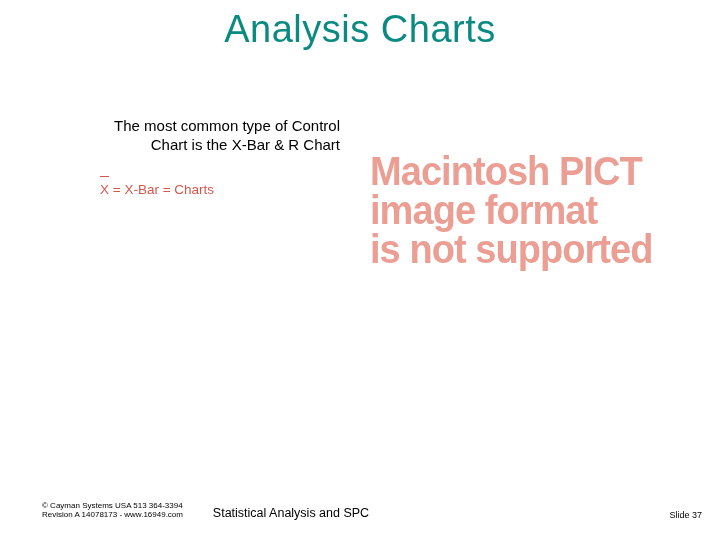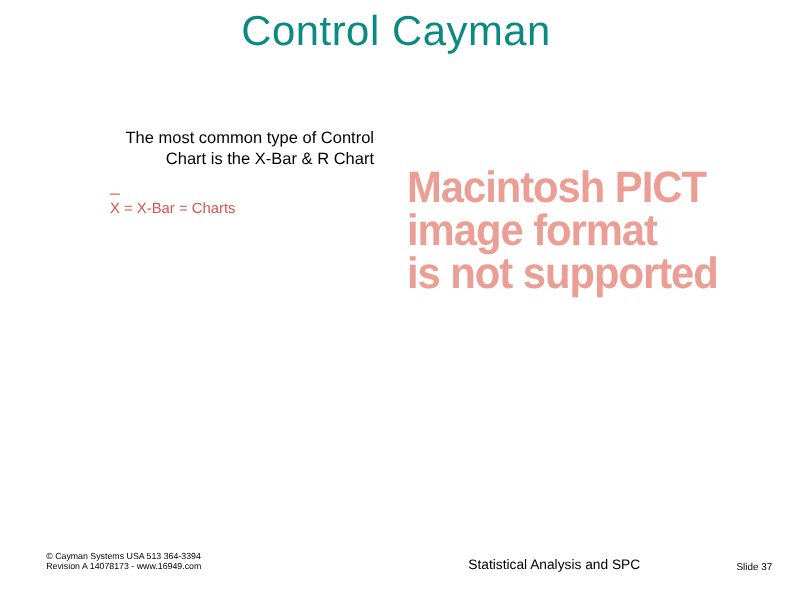--- a/index.html
+++ b/index.html
@@ -50,38 +50,38 @@
   .footer-left {
     position: absolute;
     left: 42px; bottom: 20px;
     font-size: 8px;
     line-height: 1.2;
     color: #000;
   }
   .footer-center {
     position: absolute;
     bottom: 20px; left: 0; width: 582px;
-    text-align: right;
+    text-align: center;
     font-size: 12.5px;
     color: #000;
   }
   .footer-right {
     position: absolute;
     right: 18px; bottom: 20px;
     font-size: 9px;
     color: #000;
     margin-top: 28px;
   }
 </style>
 </head>
 <body>
 
 <div class="slide">
 
-  <div class="title">Control Cayman</div>
+  <div class="title">Analysis Charts</div>
 
   <div class="subtitle">
     <span>The most common type of Control</span><br>
     <span>Chart is the X-Bar &amp; R Chart</span>
   </div>
 
   <div class="formula">
     <span class="xbar-wrap">
       <span class="xbar-bar"></span>
       <span>X</span>

